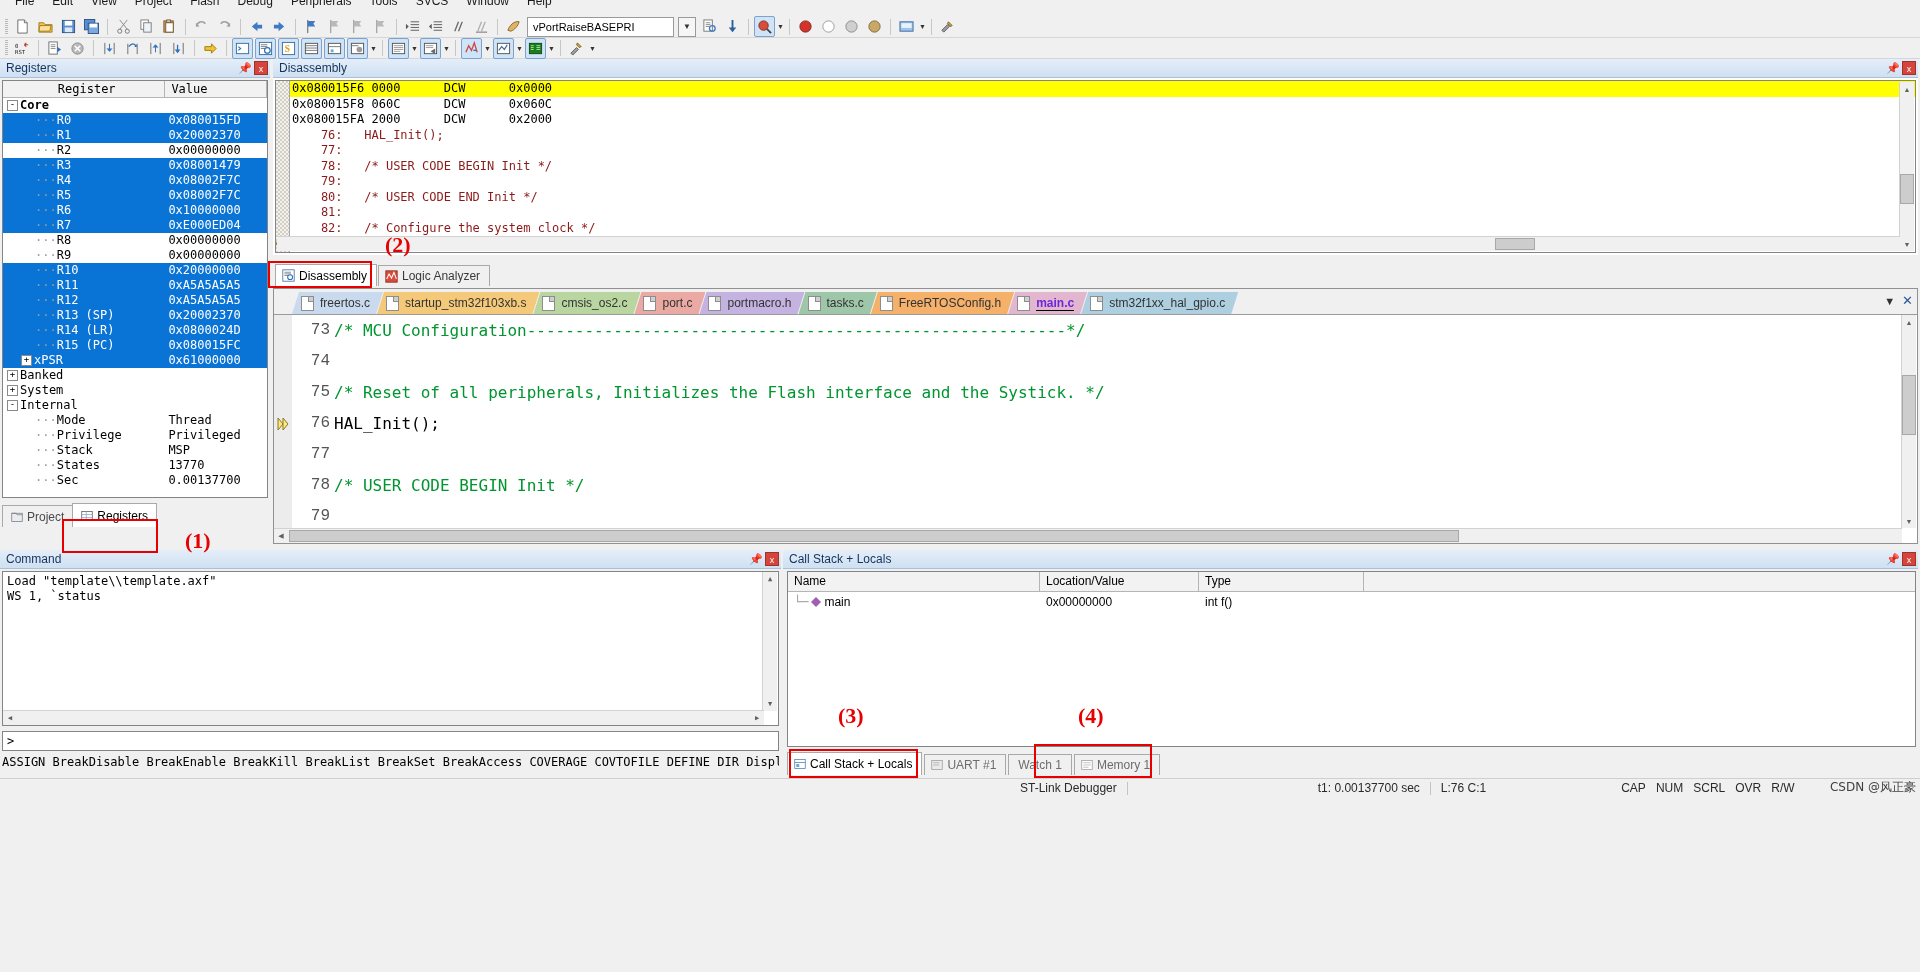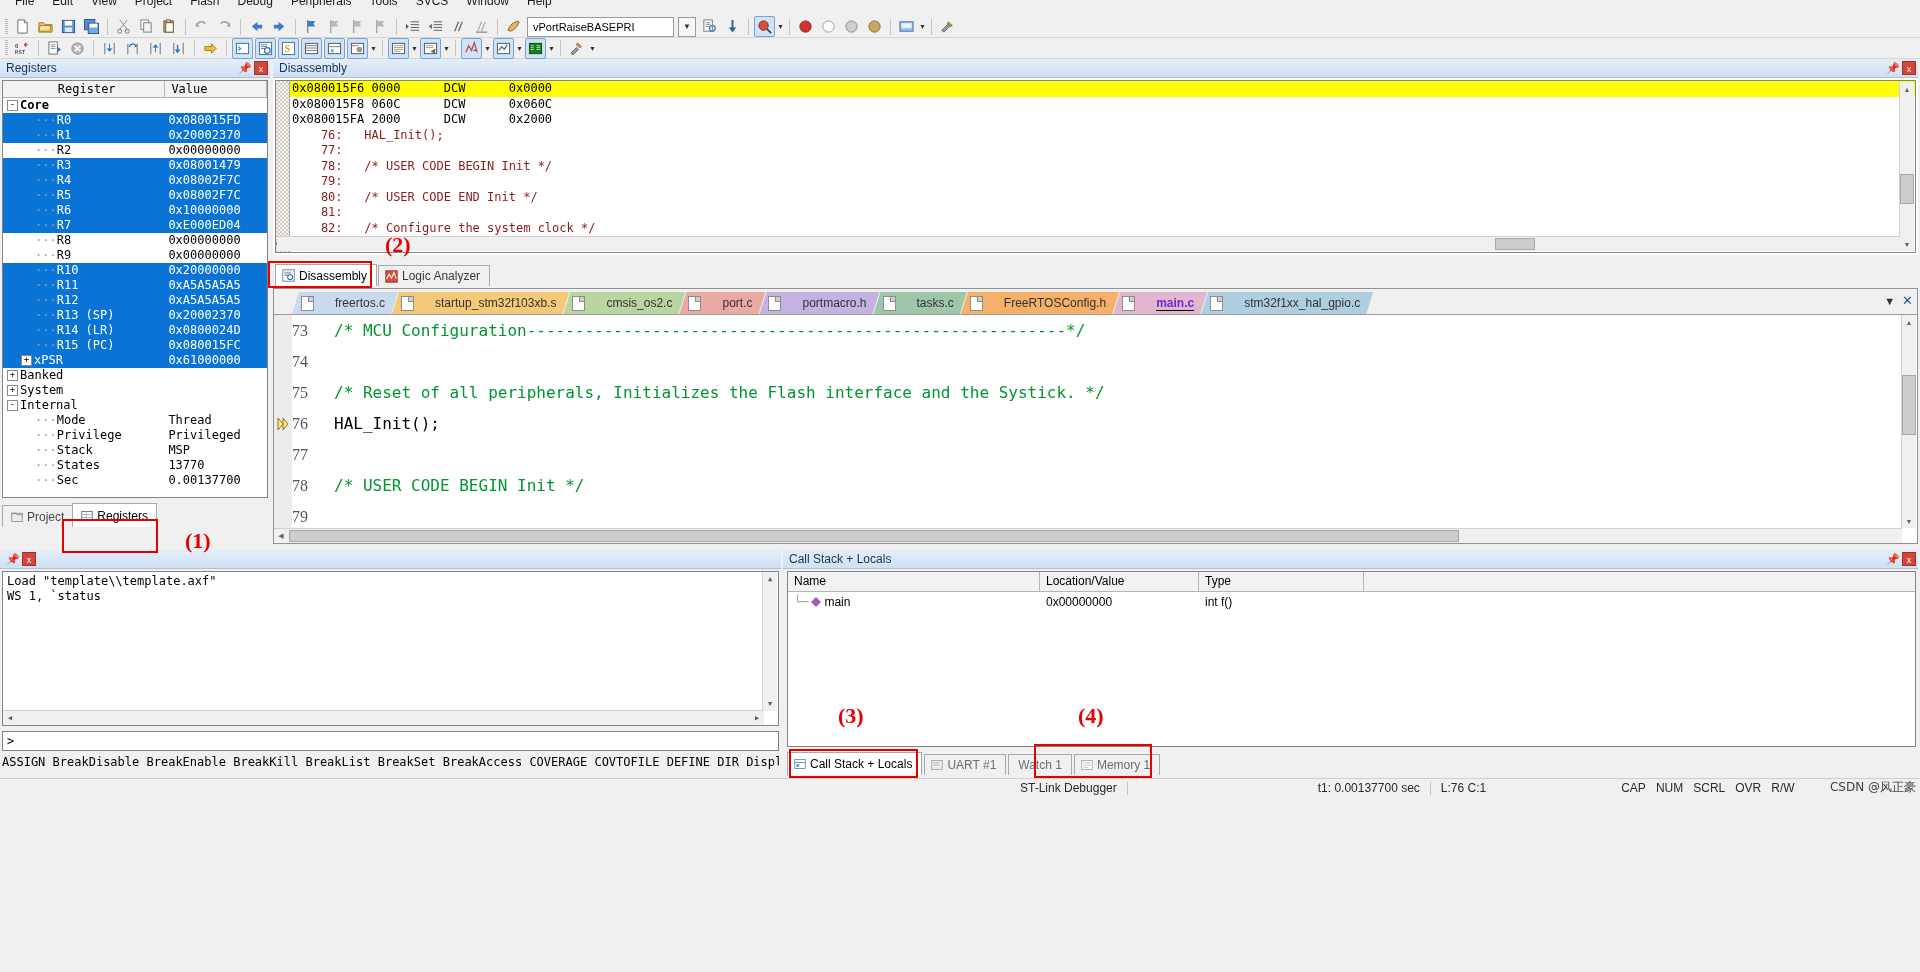--- a/index.html
+++ b/index.html
@@ -82,35 +82,35 @@
   
   .dtabs{position:absolute;left:275px;top:264px;width:1645px;height:22px;display:flex;align-items:flex-end;}
   .dtab{height:20px;display:flex;align-items:center;gap:4px;padding:0 9px 0 6px;font-size:12px;
      background:#f0f0f0;border:1px solid #a9a9a9;border-bottom:none;margin-right:1px;color:#3a3a3a;}
   .dtab.on{background:#fff;color:#000;height:21px;}
 
   
   #editor{left:273px;top:288px;width:1645px;height:256px;background:#fff;border:1px solid #919191;}
   .ftabs{position:absolute;left:0;top:0;width:100%;height:26px;background:#f0f0f0;
      border-bottom:1px solid #9b9b9b;display:flex;align-items:flex-end;padding-left:18px;box-sizing:border-box;}
-  .ftab{height:22px;display:flex;align-items:center;gap:21px;padding:0 13px 0 9px;font-size:12px;
+  .ftab{height:22px;display:flex;align-items:center;gap:6px;padding:0 13px 0 9px;font-size:12px;
      color:#333;margin-right:-6px;position:relative;
      clip-path:polygon(7px 0,100% 0,calc(100% - 7px) 100%,0 100%);}
   .ftab .lab{white-space:nowrap;}
   .ftab.on{color:#6d28d9;}
   .ftab.on .lab{font-weight:bold;border-bottom:1.5px solid #000;}
   .pgicon{width:11px;height:13px;background:#fff;border:1px solid #8d8d8d;position:relative;flex:none;}
   .pgicon:after{content:"";position:absolute;right:0;top:0;width:4px;height:4px;background:#cfcfcf;
      border-left:1px solid #8d8d8d;border-bottom:1px solid #8d8d8d;}
   .ftabsX{position:absolute;right:4px;top:4px;display:flex;gap:7px;align-items:center;font-size:11px;color:#333;}
 
   .ebody{position:absolute;left:0;top:26px;right:0;bottom:0;background:#fff;overflow:hidden;}
   .emark{position:absolute;left:0;top:0;width:18px;height:100%;background:#ececec;border-right:1px solid #c9c9c9;}
   .enum{position:absolute;left:18px;top:0;width:38px;height:100%;background:#fff;
-     font-family:Liberation Serif, serif;font-size:16px;text-align:left;color:#555;}
+     font-family:Liberation Mono, monospace;font-size:16px;text-align:right;color:#555;}
   .ecode{position:absolute;left:60px;top:0;right:16px;font-family:"DejaVu Sans Mono",monospace;
      font-size:16px;white-space:pre;}
   .erow{height:31px;line-height:31px;}
   .cm{color:#00952f;}
 
   
   #command{left:0;top:550px;width:781px;height:226px;background:#f0f0f0;border:none;}
   .cmdbody{position:absolute;left:2px;top:21px;right:2px;height:155px;background:#fff;
      border:1px solid #848484;box-sizing:border-box;font-family:"DejaVu Sans Mono",monospace;font-size:12px;
      padding:2px 4px;line-height:15px;overflow:hidden;}
@@ -811,20 +811,21 @@
       <div class="hsb" style="left:0;right:15px;bottom:0;">
         <div class="sbar" style="position:absolute;left:0">◀</div>
         <div class="sthumb" style="height:12px;width:1170px;margin-left:15px;margin-top:1px;"></div>
         <div class="sbar" style="position:absolute;right:0">▶</div>
       </div>
     </div>
   </div>
 
   <div class="panel" id="command">
     <div class="pcap">
+      <span class="ttl">Command</span>
       <span class="pin">📌</span>
       <span class="clsq">x</span>
     </div>
 
     <div class="cmdbody">
       <span style="white-space:pre">Load "template\\template.axf"
 WS 1, `status</span>
       <div class="vsb" style="top:0;bottom:14px;">
         <div class="sbar">▲</div>
         <div class="sbar" style="position:absolute;bottom:0">▼</div>

